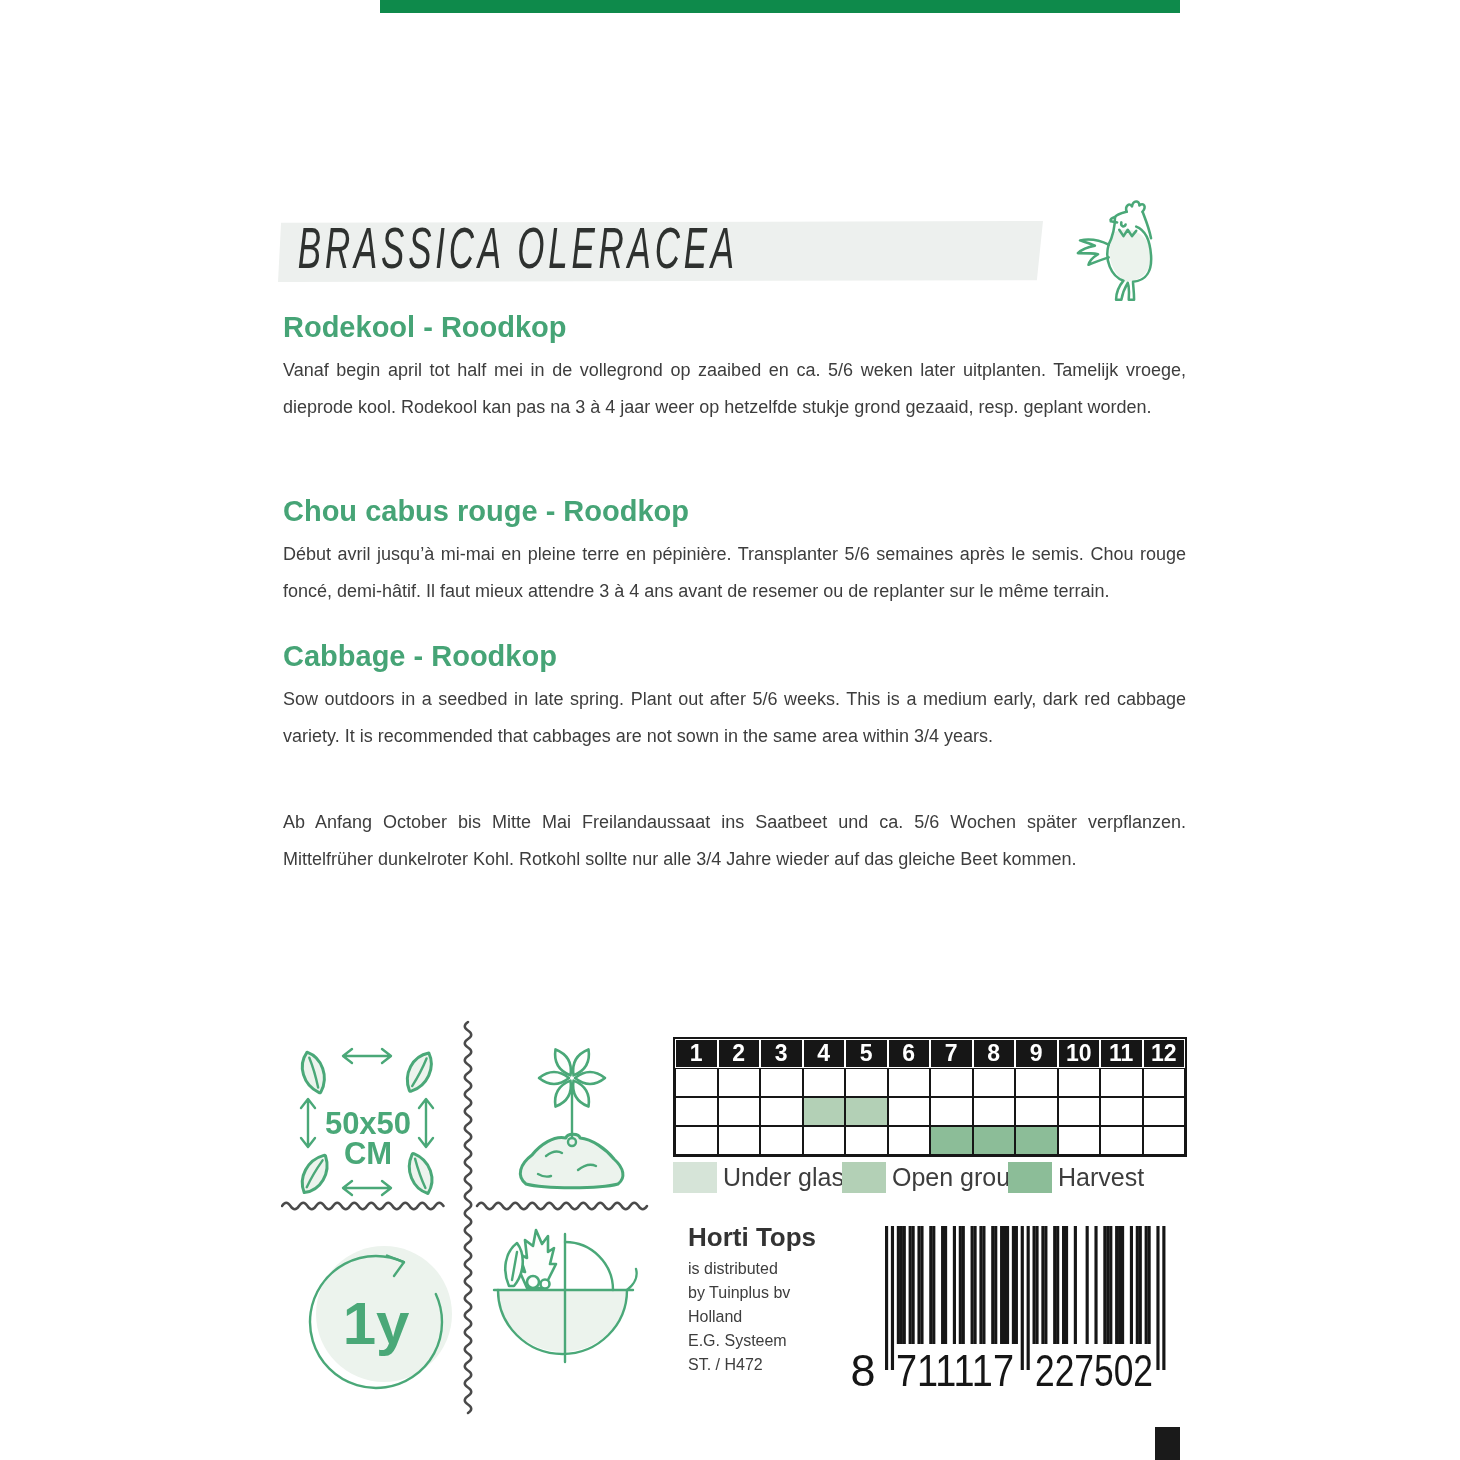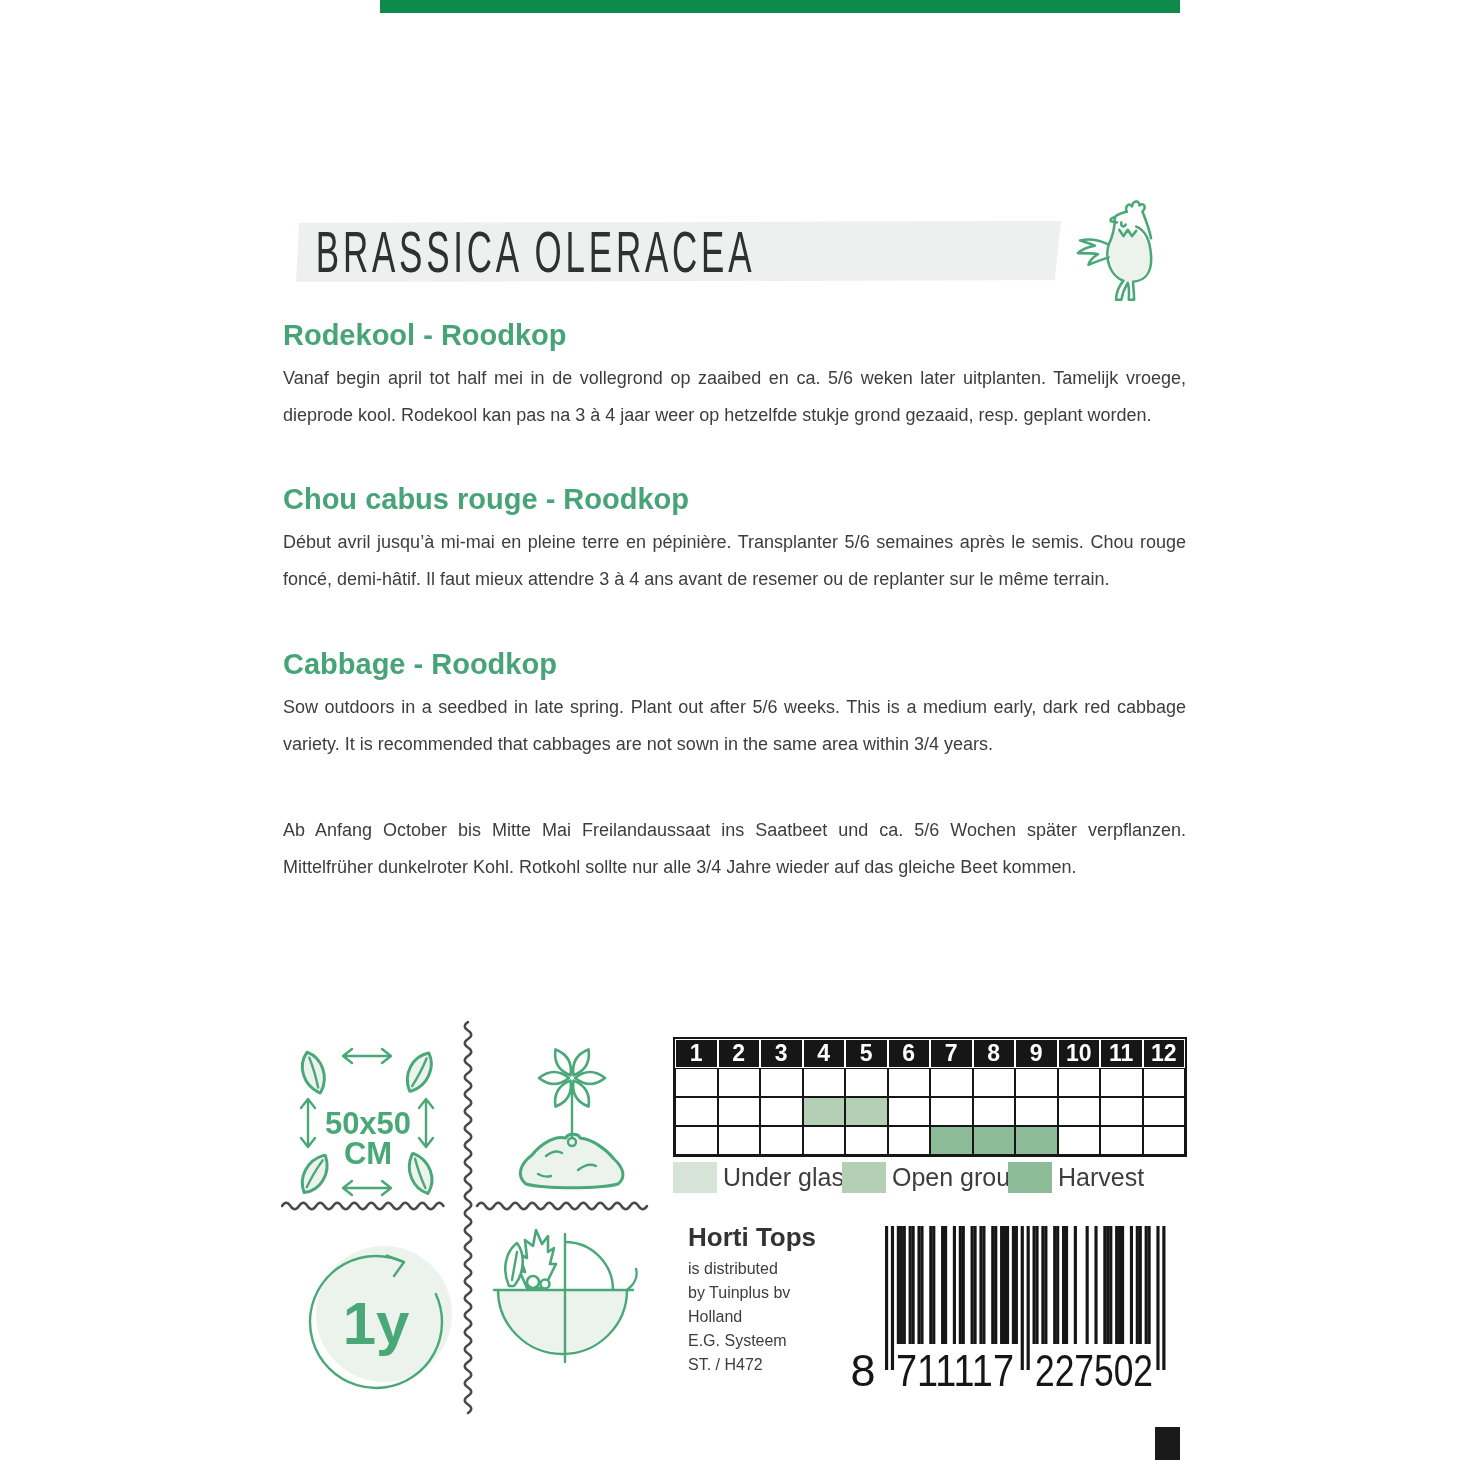--- a/index.html
+++ b/index.html
@@ -11,33 +11,34 @@
     --banner-bg:#edf0ee;
     --table-black:#161616;
   }
   html,body{margin:0;padding:0;background:#ffffff;}
   #stage{
     position:relative;width:1460px;height:1460px;background:#ffffff;overflow:hidden;
     font-family:"Liberation Sans",sans-serif;color:var(--body-text);
   }
   .top-bar{position:absolute;left:380px;top:0;width:800px;height:13px;background:var(--brand-bar);}
   .banner{
-    position:absolute;left:296px;top:221px;width:765px;height:61px;background:var(--banner-bg);
-    display:flex;align-items:center;
+    position:absolute;left:278px;top:221px;width:765px;height:61px;background:var(--banner-bg);
+    display:flex;align-items:flex-start;
     clip-path:polygon(0.4% 3%,100% 0%,99.2% 97%,0% 100%);
+    font-style:italic;
   }
   .banner-text{
     font-size:46px;color:#2e312f;letter-spacing:5px;white-space:nowrap;
     transform:scale(0.76,1.24);transform-origin:0 50%;padding-left:26px;font-weight:400;
   }
   .rooster{position:absolute;left:1062px;top:198px;width:106px;height:106px;}
-  .lang-section{position:absolute;left:283px;width:903px;margin-top:8px;}
+  .lang-section{position:absolute;left:283px;width:903px;}
   .lang-section h2{margin:0 0 8px 0;font-size:29px;font-weight:bold;color:var(--heading-green);}
   .lang-section p{margin:0;font-size:18px;line-height:37px;text-align:justify;color:var(--body-text);}
-  .sec-nl{top:311px;} .sec-fr{top:475px;} .sec-en{top:640px;} .sec-de{top:804px;}
+  .sec-nl{top:311px;} .sec-fr{top:495px;} .sec-en{top:640px;} .sec-de{top:804px;}
 
   .icon-box{position:absolute;}
   .st2{fill:none;stroke:var(--icon-green);stroke-width:2.4;stroke-linecap:round;stroke-linejoin:round;}
   .fl{fill:var(--icon-fill);stroke:none;}
   .stf{fill:var(--icon-fill);stroke:var(--icon-green);stroke-width:3;stroke-linecap:round;stroke-linejoin:round;}
   .stw{fill:#fdfefd;stroke:var(--icon-green);stroke-width:2.6;stroke-linecap:round;stroke-linejoin:round;}
   .svgtxt{fill:var(--icon-green);font-weight:bold;font-family:"Liberation Sans",sans-serif;}
   .wave{fill:none;stroke:#4a4a4a;stroke-width:2.5;stroke-linecap:round;}
 
   .cal{

